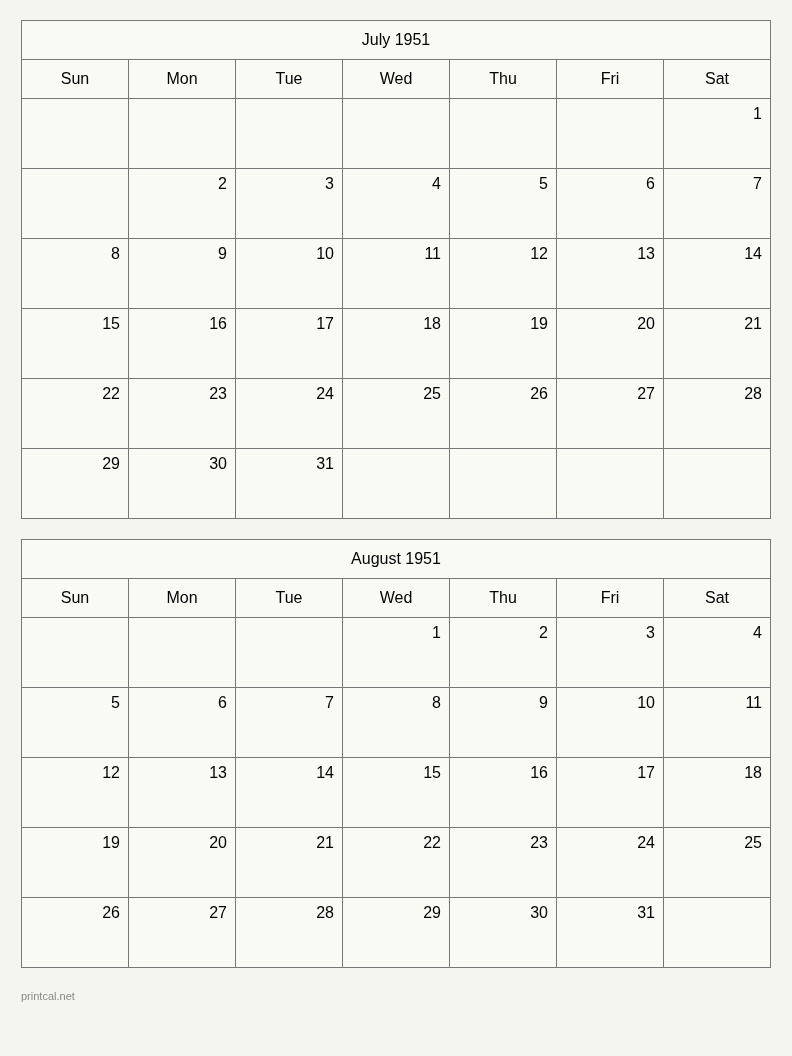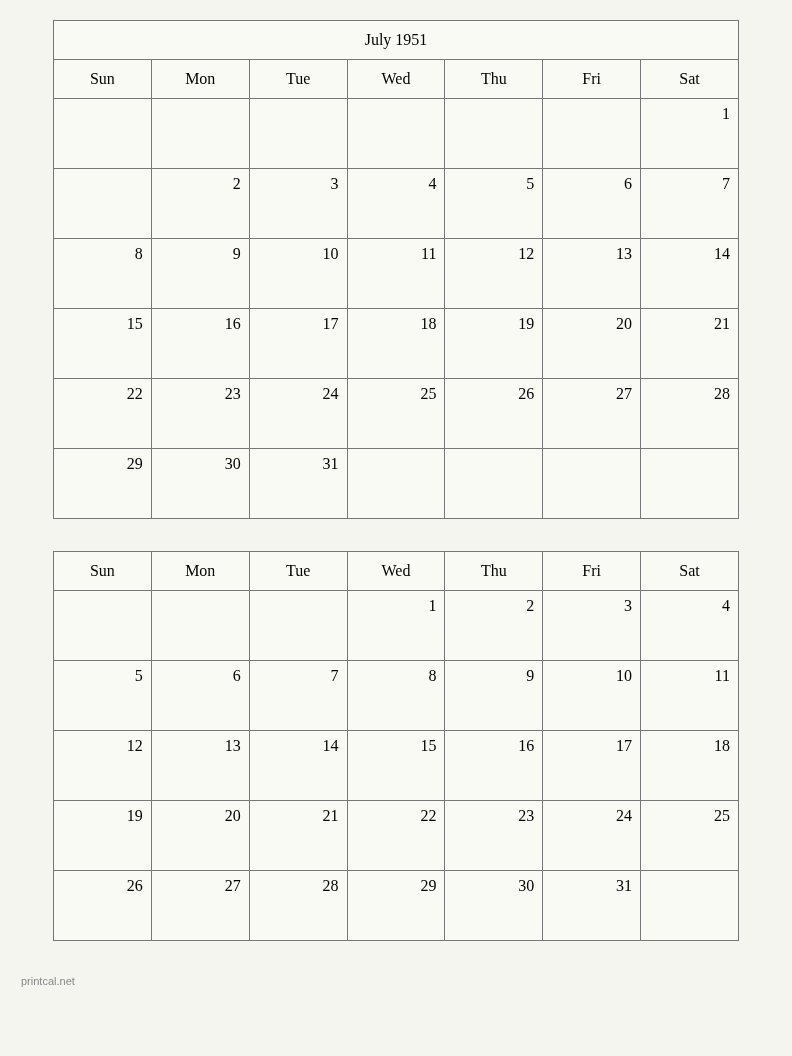--- a/index.html
+++ b/index.html
@@ -13,23 +13,22 @@
       display: flex;
       flex-direction: column;
       align-items: center;
       padding: 20px;
       font-family: Arial, sans-serif;
       width: 792px;
       min-height: 1056px;
     }
 
     .calendar-container {
-      width: 686px;
-      margin-bottom: 32px;
-      font-family: Liberation Serif, serif;
+      width: 750px;
+      margin-bottom: 20px;
     }
 
     .calendar-table {
       width: 100%;
       border-collapse: collapse;
       background: #fafaf5;
       border: 1.5px solid #555;
     }
 
     .calendar-title {
@@ -147,20 +146,23 @@
           <td class="empty"></td>
         </tr>
       </tbody>
   </table>
 </div>
 
 <div class="calendar-container">
   <table class="calendar-table">
     <thead>
       <tr>
+        <th colspan="7" class="calendar-title">August 1951</th>
+      </tr>
+      <tr>
         <th>Sun</th>
         <th>Mon</th>
         <th>Tue</th>
         <th>Wed</th>
         <th>Thu</th>
         <th>Fri</th>
         <th>Sat</th>
       </tr>
     </thead>
     <tbody id="august-body">

